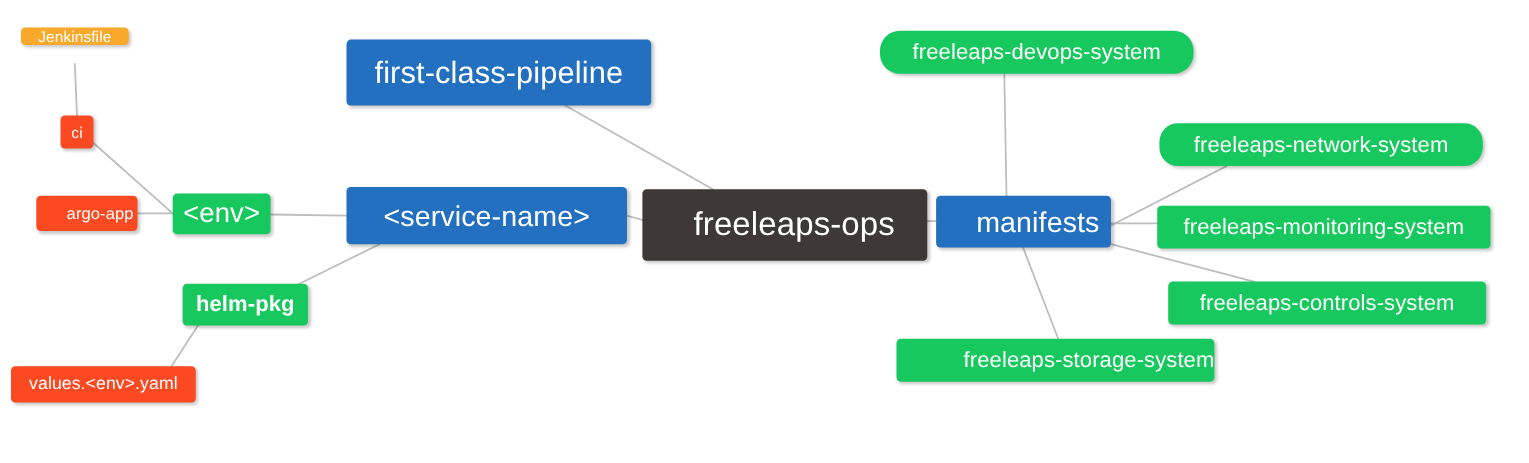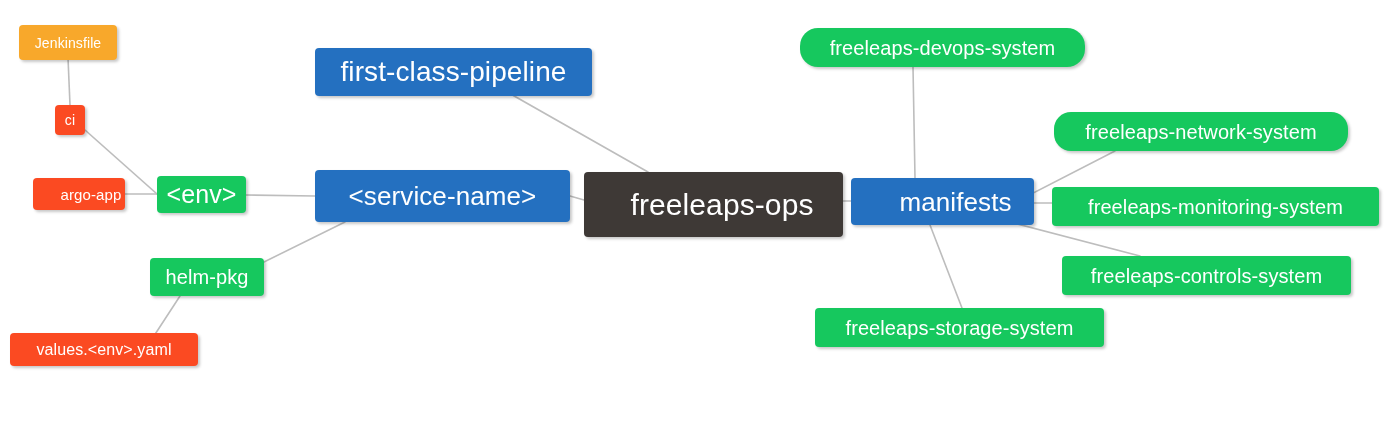--- a/index.html
+++ b/index.html
@@ -68,60 +68,60 @@
       <line x1="500" y1="88" x2="648" y2="172" stroke="#BDBDBD" stroke-width="1.6" stroke-linecap="round"></line>
       <line x1="843" y1="201" x2="851" y2="201" stroke="#BDBDBD" stroke-width="1.6" stroke-linecap="round"></line>
       <line x1="915" y1="178" x2="913" y2="67" stroke="#BDBDBD" stroke-width="1.6" stroke-linecap="round"></line>
       <line x1="1010" y1="205" x2="1115" y2="151" stroke="#BDBDBD" stroke-width="1.6" stroke-linecap="round"></line>
       <line x1="1010" y1="203" x2="1052" y2="203" stroke="#BDBDBD" stroke-width="1.6" stroke-linecap="round"></line>
       <line x1="1010" y1="222" x2="1140" y2="256" stroke="#BDBDBD" stroke-width="1.6" stroke-linecap="round"></line>
       <line x1="930" y1="225" x2="962" y2="308" stroke="#BDBDBD" stroke-width="1.6" stroke-linecap="round"></line>
     </svg>
 
   <div id="node-layer">
-      <div class="node c-orange" style="left: 19px; top: 25px; width: 98px; height: 35px; font-size: 14px; text-align: right;">
+      <div class="node c-orange" style="left: 19px; top: 25px; width: 98px; height: 16px; font-size: 14px; text-align: right;">
         <span class="node-label">Jenkinsfile</span>
       </div>
       <div class="node c-red" style="left: 55px; top: 105px; width: 30px; height: 30px; font-size: 14px;">
         <span class="node-label">ci</span>
       </div>
       <div class="node c-red" style="left: 33px; top: 178px; width: 92px; height: 32px; font-size: 15px; padding-left: 24px;">
         <span class="node-label">argo-app</span>
       </div>
       <div class="node c-green" style="left: 157px; top: 176px; width: 89px; height: 37px; font-size: 25px;">
         <span class="node-label">&lt;env&gt;</span>
       </div>
-      <div class="node c-green" style="left: 150px; top: 258px; width: 114px; height: 38px; font-size: 20px;">
+      <div class="node c-green" style="left: 166px; top: 258px; width: 114px; height: 38px; font-size: 20px; font-weight: bold;">
         <span class="node-label">helm-pkg</span>
       </div>
-      <div class="node c-red" style="left: 10px; top: 333px; width: 188px; height: 33px; font-size: 16px;">
+      <div class="node c-red" style="left: 10px; top: 333px; width: 168px; height: 33px; font-size: 16px;">
         <span class="node-label">values.&lt;env&gt;.yaml</span>
       </div>
-      <div class="node c-blue" style="left: 315px; top: 36px; width: 277px; height: 48px; font-size: 28px; margin-top: 12px;">
+      <div class="node c-blue" style="left: 315px; top: 36px; width: 277px; height: 60px; font-size: 28px;">
         <span class="node-label">first-class-pipeline</span>
       </div>
       <div class="node c-blue" style="left: 315px; top: 170px; width: 255px; height: 52px; font-size: 26px; text-align: center;">
         <span class="node-label">&lt;service-name&gt;</span>
       </div>
       <div class="node c-dark" style="left: 584px; top: 172px; width: 259px; height: 65px; font-size: 30px;">
         <span class="node-label">freeleaps-ops</span>
       </div>
-      <div class="node c-blue" style="left: 851px; top: 178px; width: 183px; height: 47px; font-size: 26px; padding-left: 26px;">
+      <div class="node c-blue" style="left: 851px; top: 178px; width: 159px; height: 47px; font-size: 26px; padding-left: 26px;">
         <span class="node-label">manifests</span>
       </div>
       <div class="node c-green" style="left: 800px; top: 28px; width: 285px; height: 39px; font-size: 20px; border-radius: 18px;">
         <span class="node-label">freeleaps-devops-system</span>
       </div>
       <div class="node c-green" style="left: 1054px; top: 112px; width: 294px; height: 39px; font-size: 20px; border-radius: 17px;">
         <span class="node-label">freeleaps-network-system</span>
       </div>
-      <div class="node c-green" style="left: 1052px; top: 187px; width: 327px; height: 39px; font-size: 20px;">
+      <div class="node c-green" style="left: 1052px; top: 187px; width: 303px; height: 39px; font-size: 20px;">
         <span class="node-label">freeleaps-monitoring-system</span>
       </div>
       <div class="node c-green" style="left: 1062px; top: 256px; width: 289px; height: 39px; font-size: 20px; align-items: center;">
         <span class="node-label">freeleaps-controls-system</span>
       </div>
-      <div class="node c-green" style="left: 815px; top: 308px; width: 289px; height: 39px; font-size: 20px;">
+      <div class="node c-green" style="left: 815px; top: 308px; width: 289px; height: 39px; font-size: 20px; justify-content: flex-end;">
         <span class="node-label">freeleaps-storage-system</span>
       </div>
     </div>
 
 </div>
 
 </body></html>

